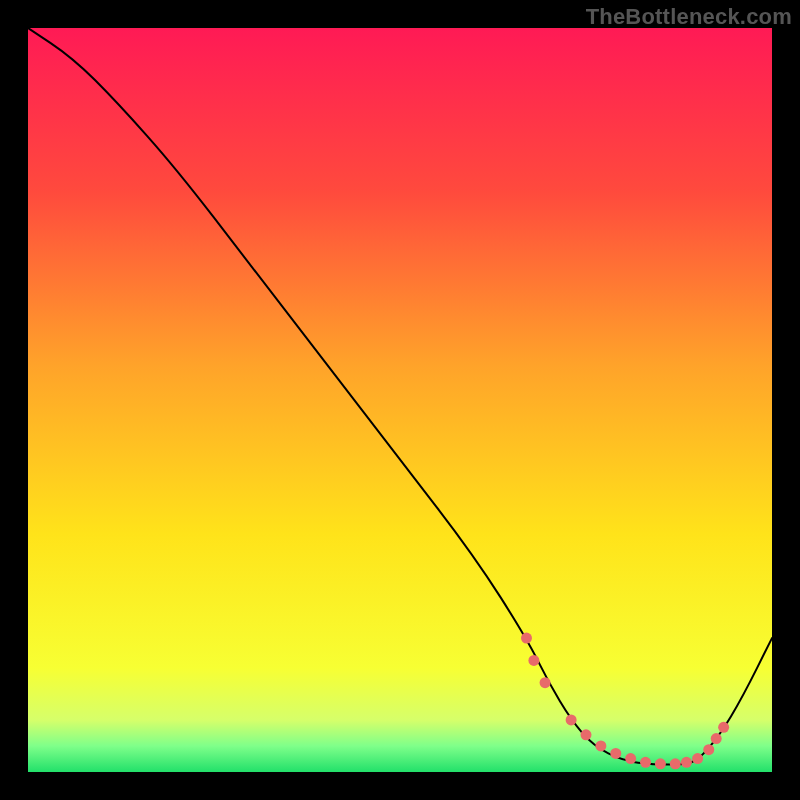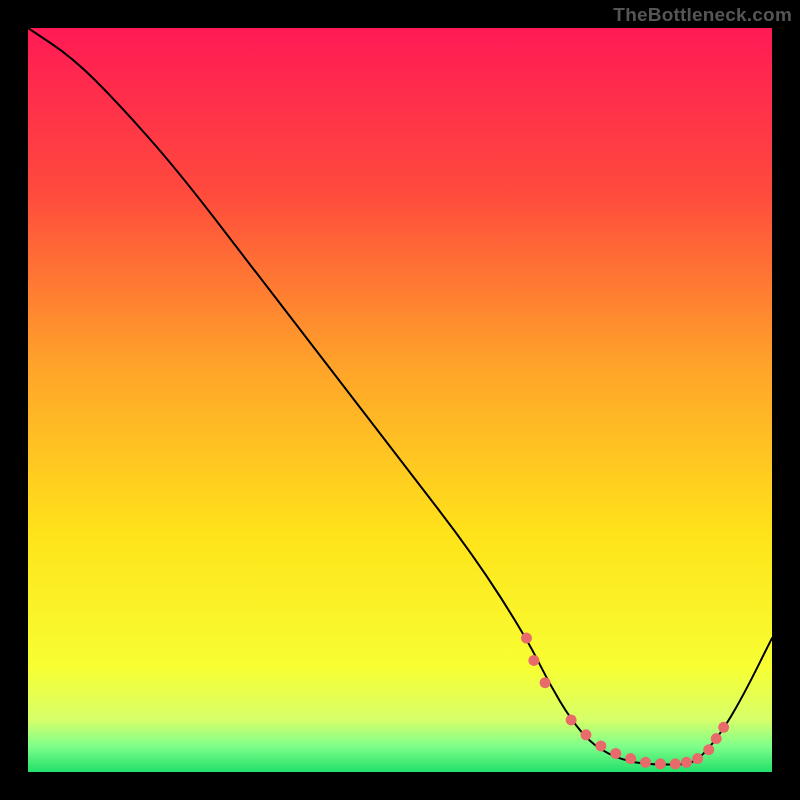--- a/index.html
+++ b/index.html
@@ -15,21 +15,21 @@
     position: relative;
     width: 800px;
     height: 800px;
     background: #000;
   }
   .watermark {
     position: absolute;
     top: 4px;
     right: 8px;
     color: #555;
-    font-size: 19px;
+    font-size: 22px;
     font-weight: 600;
     letter-spacing: 0.2px;
     user-select: none;
   }
   .plot {
     position: absolute;
     left: 28px;
     top: 28px;
     width: 744px;
     height: 744px;

